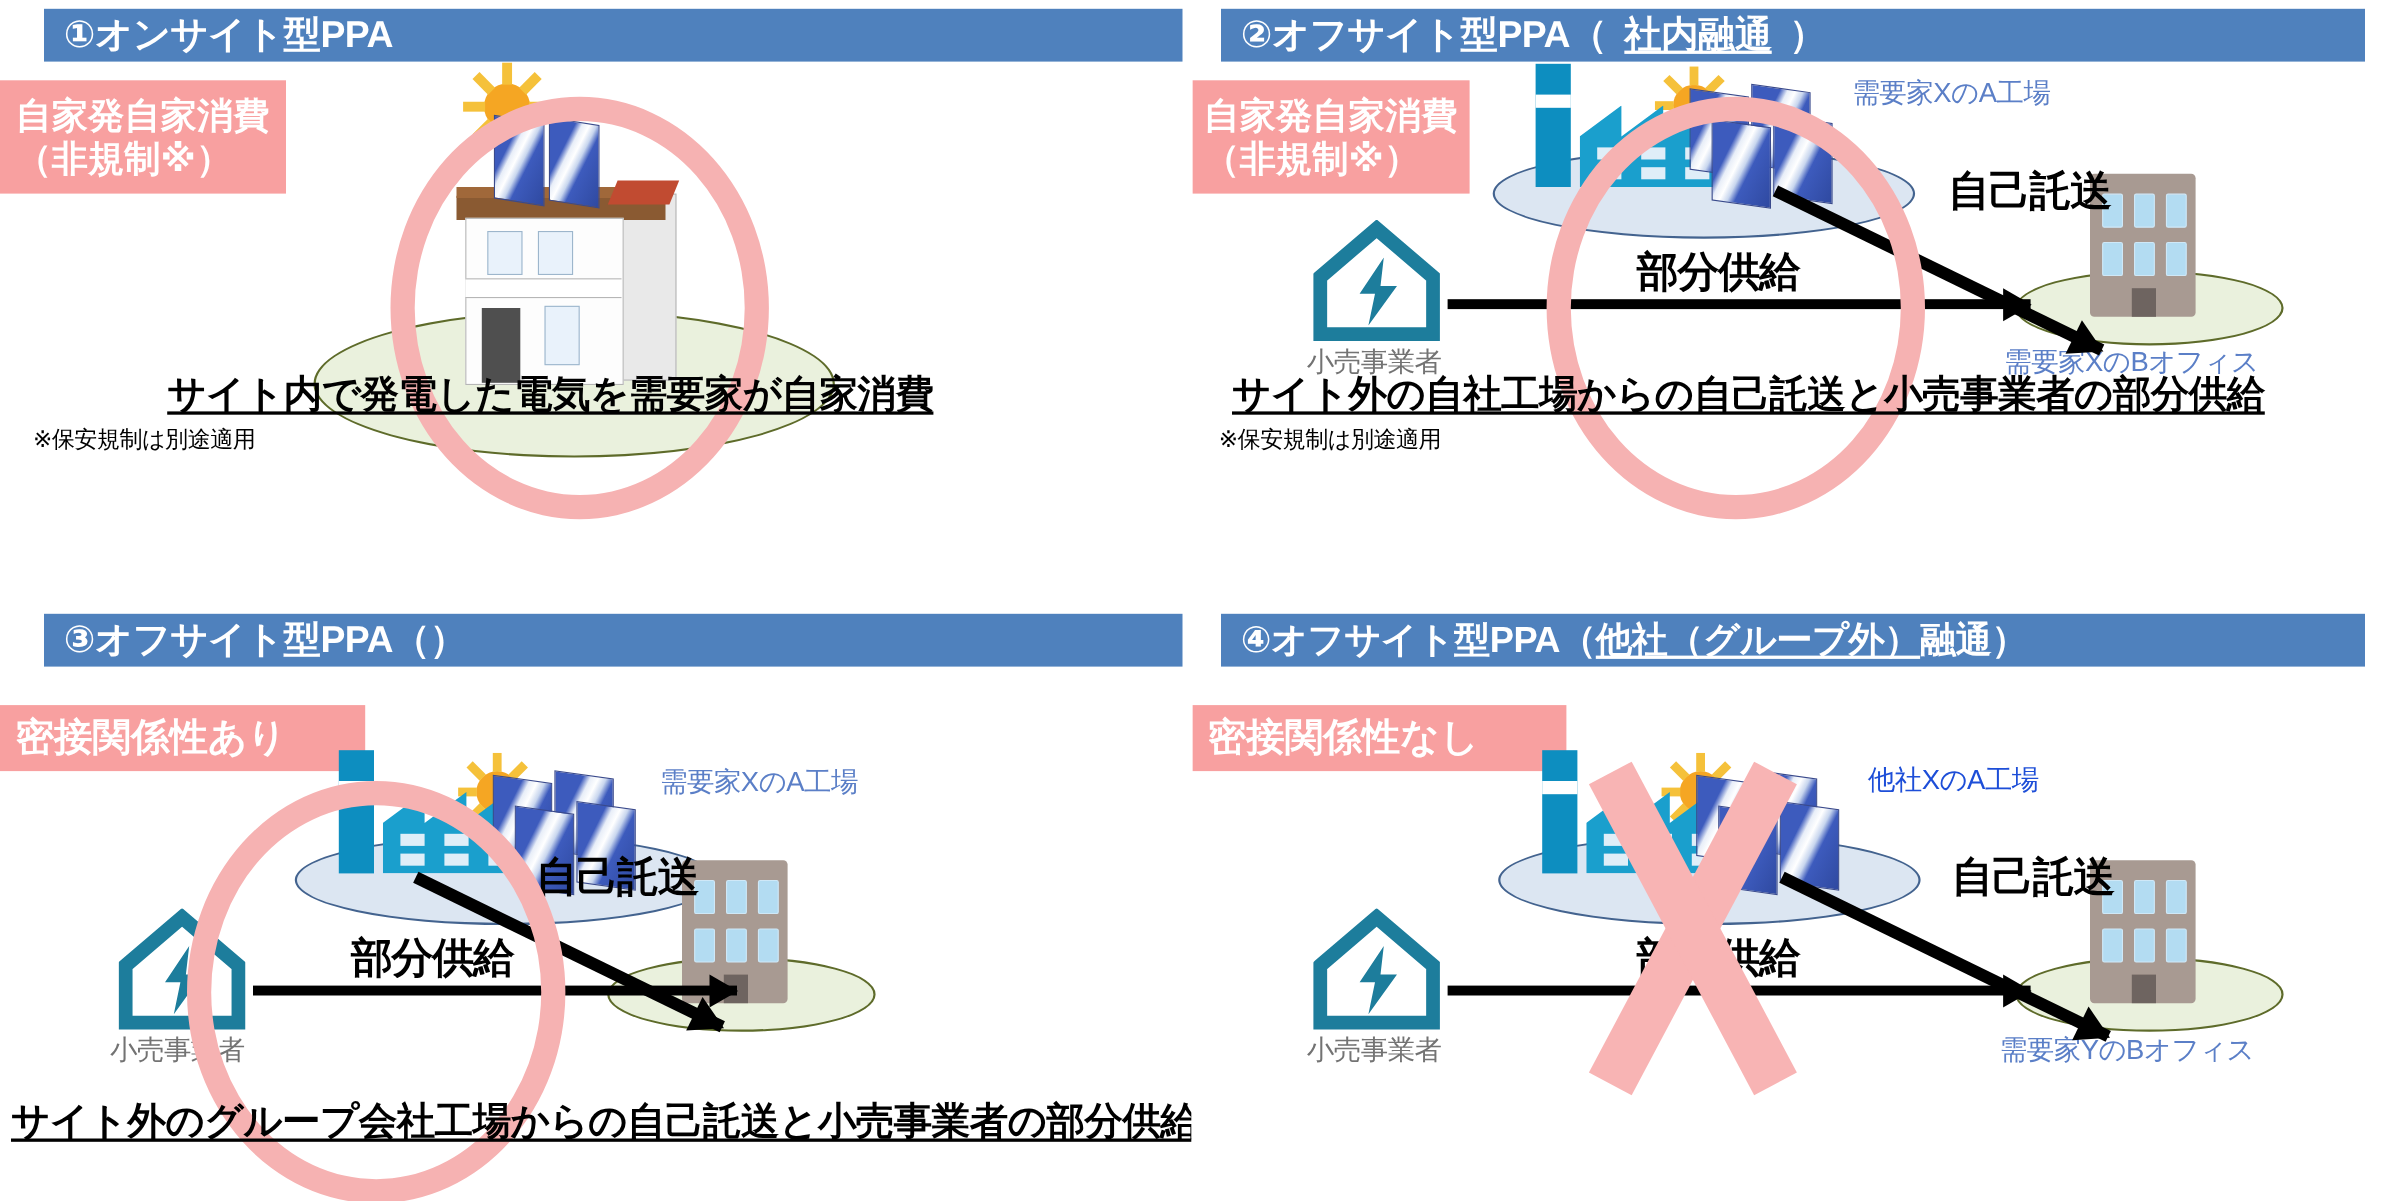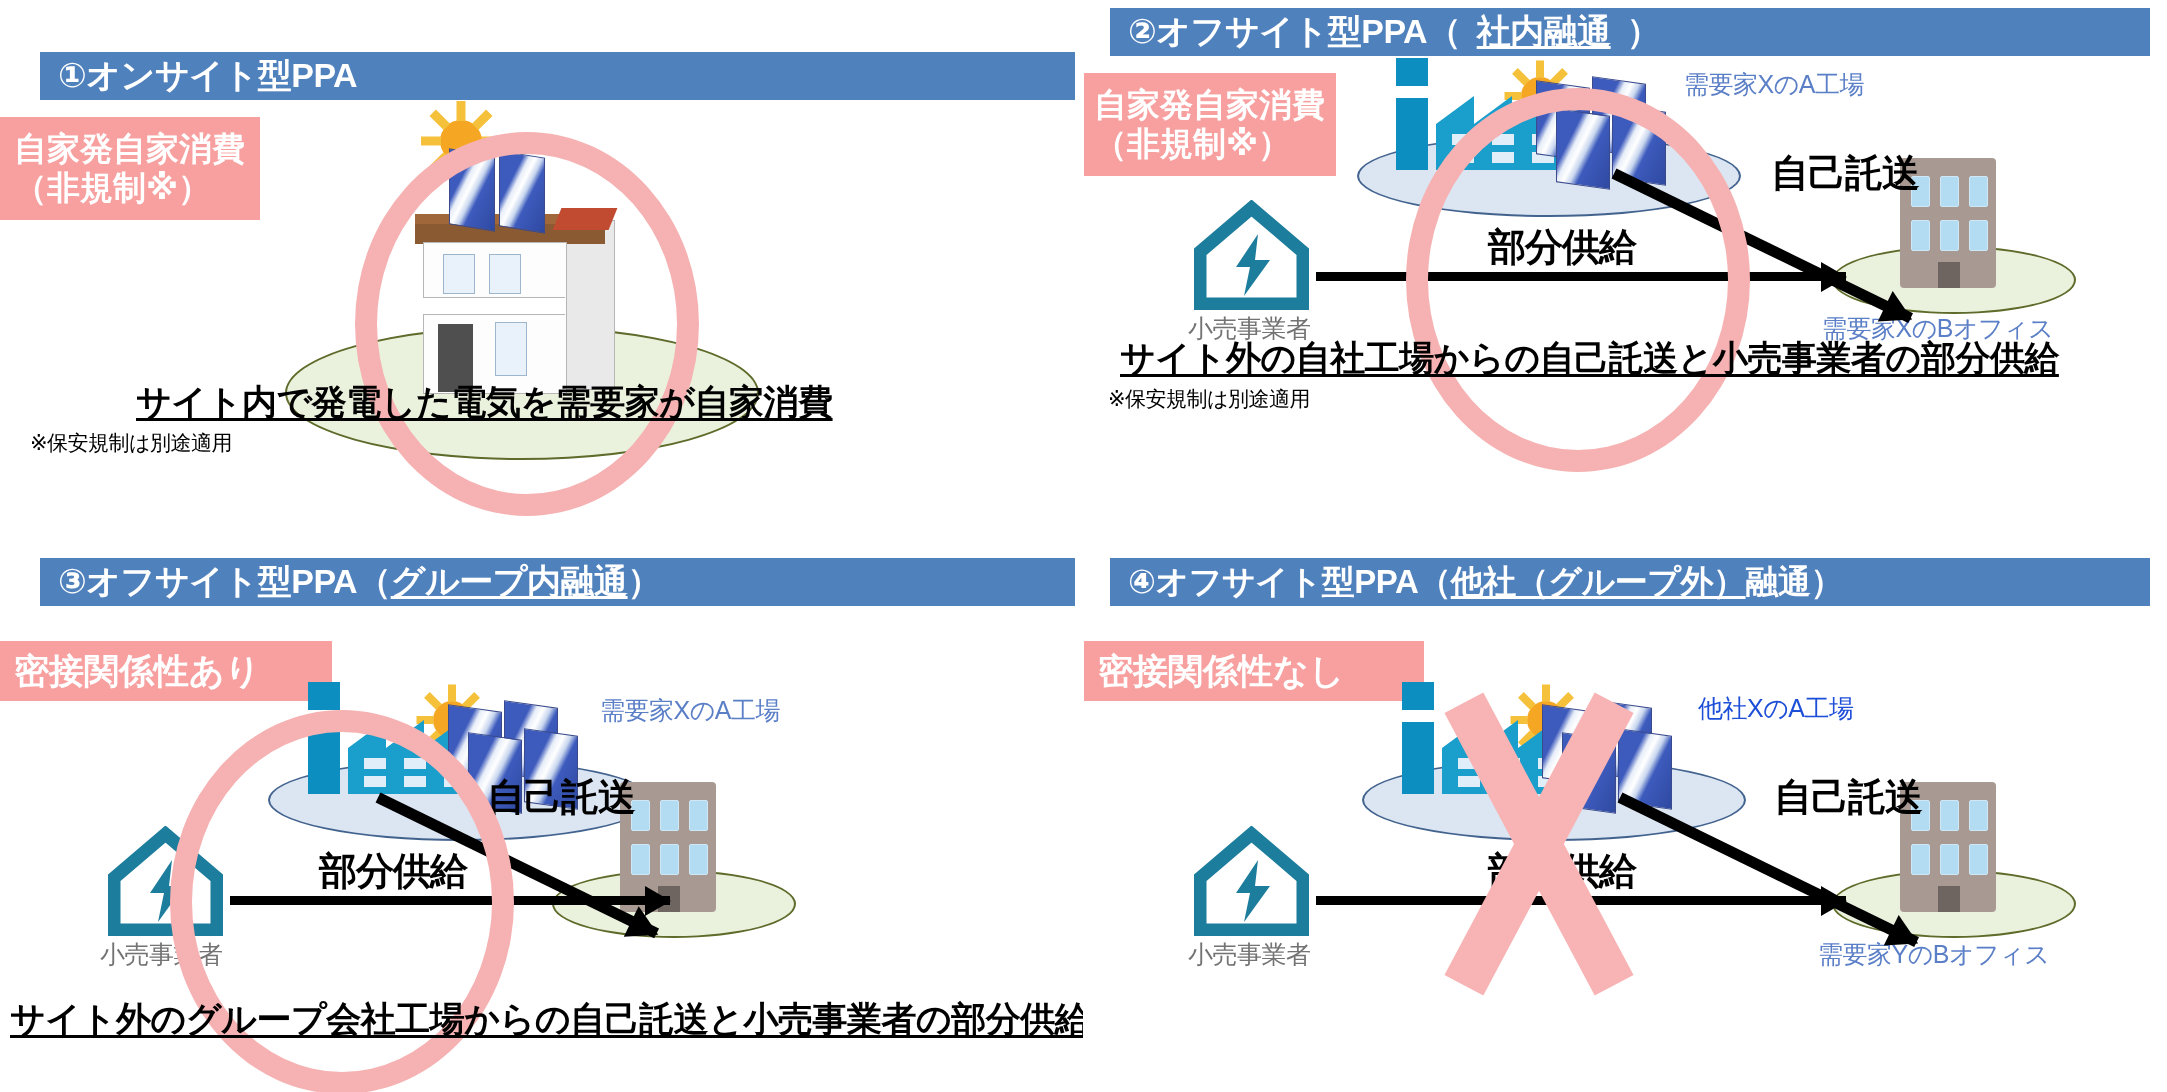--- a/index.html
+++ b/index.html
@@ -1,21 +1,21 @@
 <!DOCTYPE html>
 <html><head>
 <meta charset="utf-8">
 <style>
   html,body{margin:0;padding:0;background:#ffffff;}
   body{width:2167px;height:1092px;font-family:"Liberation Sans","DejaVu Sans",sans-serif;-webkit-font-smoothing:none;}
   .sheet{position:relative;width:2167px;height:1092px;overflow:hidden;background:#fff;}
 
   
   .q{position:absolute;width:1083px;height:546px;overflow:hidden;}
-  #q1{left:0;top:0;margin-top:44px;}
+  #q1{left:0;top:0;}
   #q2{left:1084px;top:0;}
   #q3{left:0;top:546px;}
   #q4{left:1084px;top:546px;}
 
   
   .hdr{position:absolute;background:#4f81bd;color:#ffffff;
        font-weight:bold;letter-spacing:-0.5px;
        display:flex;align-items:center;white-space:nowrap;}
   .hdr .u{text-decoration:underline;text-underline-offset:3px;}
 
@@ -142,21 +142,21 @@
       <div style="position:absolute;left:33px;top:182px;width:35px;height:68px;background:#4f4f4f;"></div>
 
       <div style="position:absolute;left:90px;top:180px;width:30px;height:52px;background:#e9f2fb;border:1px solid #9db6cc;"></div>
 
       <div class="pnl" style="left:44px;top:10px;width:44px;height:74px;transform:skewY(9deg);"></div>
       <div class="pnl" style="left:94px;top:12px;width:44px;height:74px;transform:skewY(9deg);"></div>
     </div>
 
     <div class="ring" style="left:355px;top:88px;width:300px;height:340px;"></div>
 
-    <div class="cap" style="left:136px;top:335px;font-size:35px;">サイト内で発電した電気を需要家が自家消費</div>
+    <div class="cap" style="left:152px;top:335px;font-size:35px;">サイト内で発電した電気を需要家が自家消費</div>
     <div class="note" style="left:30px;top:385px;">※保安規制は別途適用</div>
   </div>
 
   <div class="q" id="q2">
 
     <div class="hdr" style="left:26px;top:8px;width:1040px;height:48px;font-size:34px;padding-left:18px;box-sizing:border-box;gap:16px;">
       <span>②オフサイト型PPA（</span>
         <span class="u">社内融通</span>
         <span>）</span>
     </div>
@@ -233,21 +233,20 @@
     <div class="ring" style="left:322px;top:88px;width:300px;height:340px;"></div>
 
     <div class="cap" style="left:36px;top:335px;font-size:35px;">サイト外の自社工場からの自己託送と小売事業者の部分供給</div>
     <div class="note" style="left:24px;top:385px;">※保安規制は別途適用</div>
   </div>
 
   <div class="q" id="q3">
 
     <div class="hdr" style="left:40px;top:12px;width:1035px;height:48px;font-size:34px;padding-left:18px;box-sizing:border-box;">
       <span>③オフサイト型PPA（</span>
-        <span class="u">グループ内融通</span>
         <span>）</span>
     </div>
 
     <div class="badge" style="left:0px;top:95px;width:332px;height:60px;font-size:35px;padding-left:14px;box-sizing:border-box;">
       <span>密接関係性あり</span>
     </div>
 
     <div class="ell-blue" style="left:268px;top:213px;width:380px;height:78px;"></div>
 
     <div class="sun" style="left:416px;top:138px;width:72px;height:72px;">

